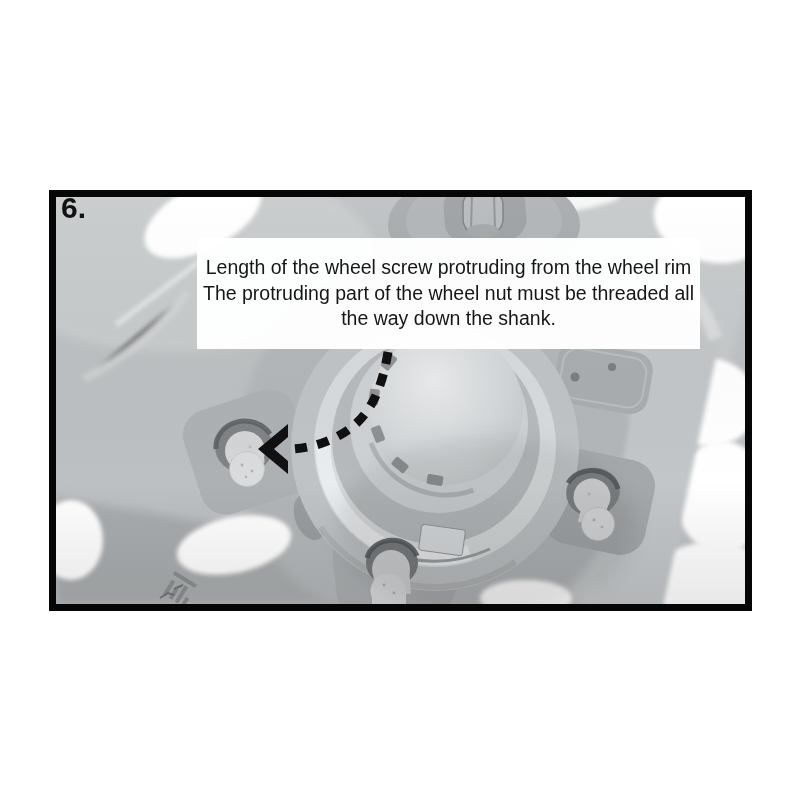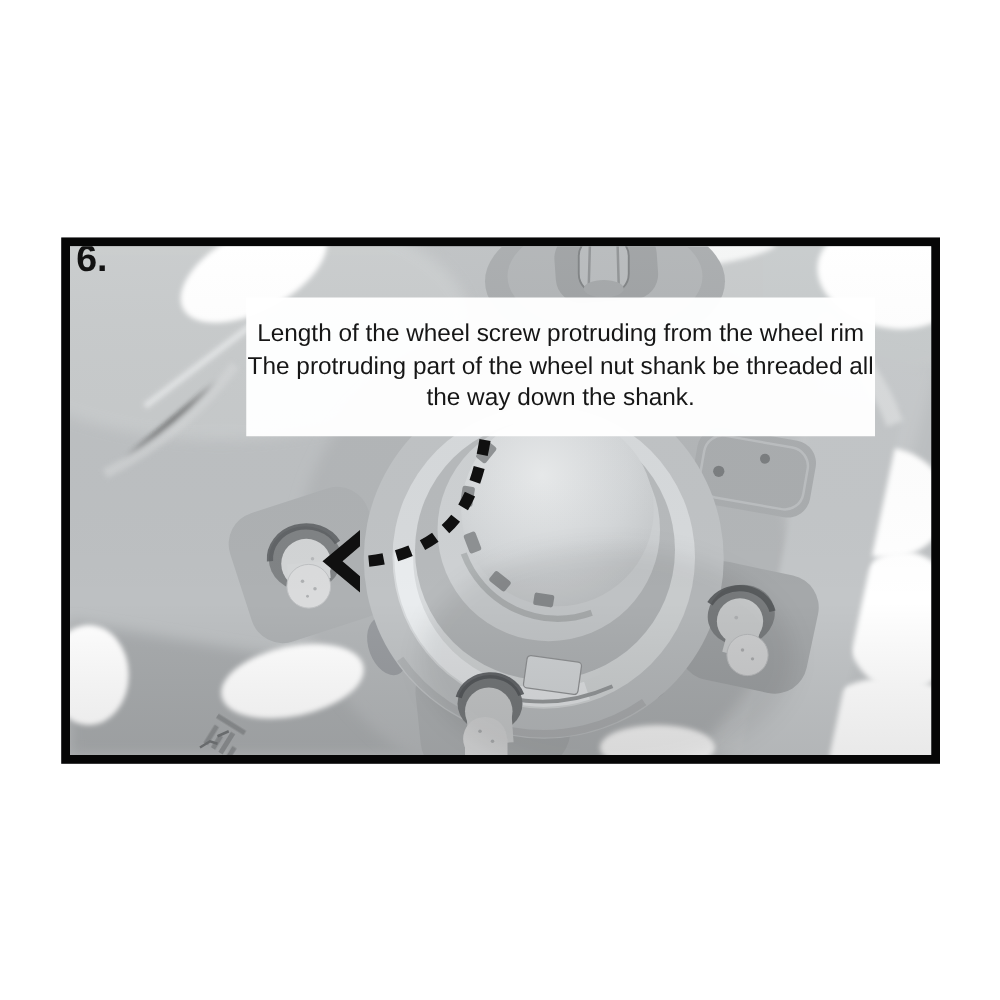--- a/index.html
+++ b/index.html
@@ -184,17 +184,17 @@
         <path d="M 332 155 C 327 185 318 213 296 230 C 282 241 262 250 237 252" fill="none" stroke="#101010" stroke-width="9" stroke-dasharray="12 10.5"></path>
         <polygon points="232,227 202,252 232,277 232,264 218,252 232,240" fill="#101010"></polygon>
       </g>
     </svg>
   </div>
 
   <div class="step-label">6.</div>
 
   <div class="caption-box">
     <span class="caption-line">Length of the wheel screw protruding from the wheel rim</span>
-    <span class="caption-line">The protruding part of the wheel nut shank be threaded all</span>
+    <span class="caption-line">The protruding part of the wheel nut must be threaded all</span>
     <span class="caption-line">the way down the shank.</span>
   </div>
 
 </div>
 
 </body></html>

